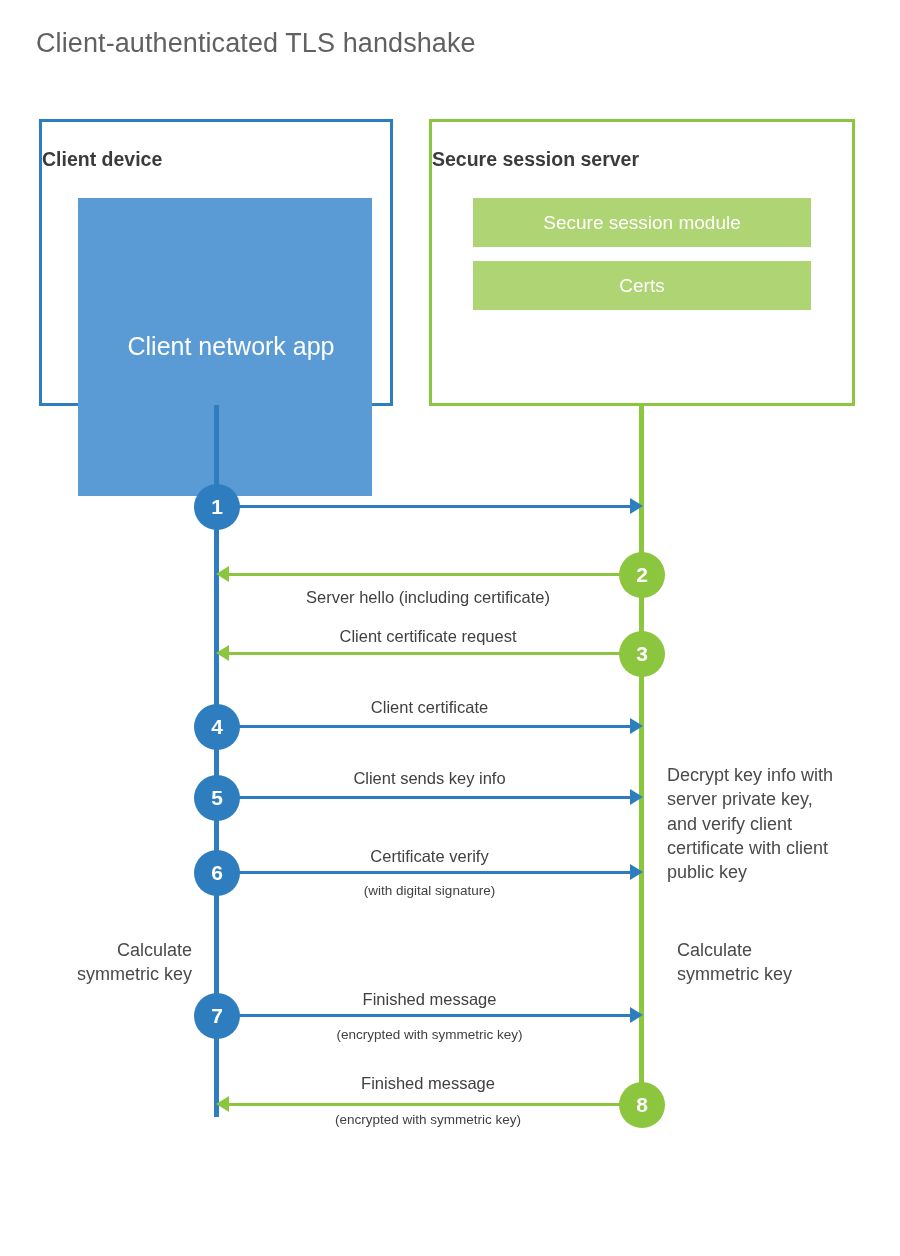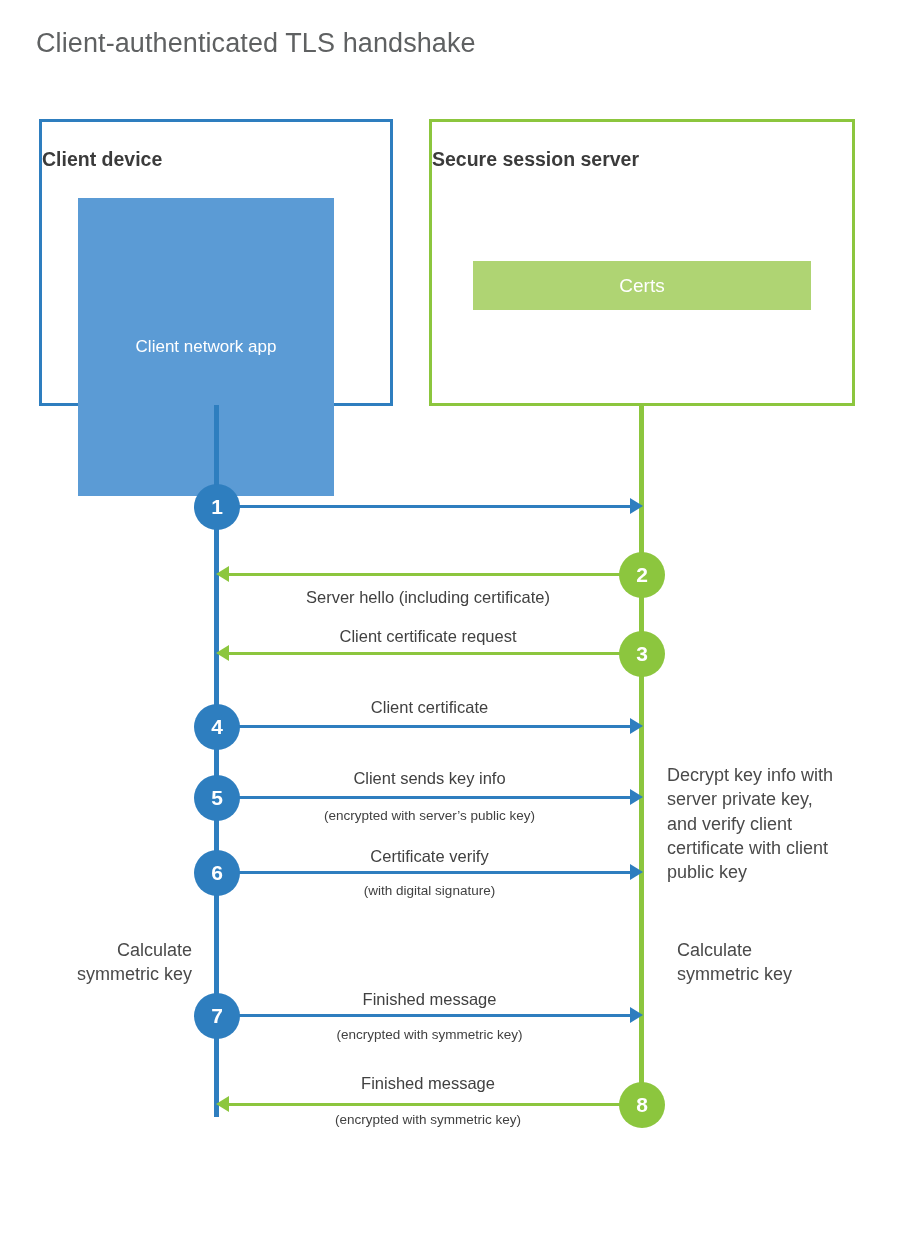--- a/index.html
+++ b/index.html
@@ -61,31 +61,32 @@
     font-size: 19.5px;
     font-weight: bold;
     color: #3b3b3b;
   }
 
   
   #client-app {
     position: absolute;
     left: 36px;
     top: 76px;
-    width: 256px;
+    width: 282px;
     height: 298px;
     background: #5b9bd5;
     display: flex;
     align-items: center;
     justify-content: center;
     text-align: center;
     color: #ffffff;
-    font-size: 17px;
+    font-size: 25px;
     font-weight: 300;
     line-height: 1.35;
+    padding-left: 12px;
   }
 
   
   .server-block {
     position: absolute;
     left: 41px;
     width: 338px;
     height: 49px;
     background: #afd473;
     display: flex;
@@ -186,20 +187,21 @@
 
   <div id="page-title">Client-authenticated TLS handshake</div>
 
   <div id="client-box" class="actor-box">
     <div class="actor-title">Client device</div>
     <div id="client-app">Client network app</div>
   </div>
 
   <div id="server-box" class="actor-box">
     <div class="actor-title">Secure session server</div>
+    <div class="server-block b0">Secure session module</div>
     <div class="server-block b1">Certs</div>
   </div>
 
   <div id="lifeline-client" class="lifeline"></div>
   <div id="lifeline-server" class="lifeline"></div>
 
   <div class="msg-line blue" style="left:217px; top:505px; width:415px;"></div>
   <div class="arrow-head right blue" style="left:630px; top:498px;"></div>
   <div class="step-badge blue" style="left:194px; top:484px;">1</div>
 
@@ -214,21 +216,20 @@
   <div class="step-badge green" style="left:619px; top:631px;">3</div>
 
   <div class="msg-line blue" style="left:217px; top:725px; width:415px;"></div>
   <div class="arrow-head right blue" style="left:630px; top:718px;"></div>
   <div class="msg-label" style="left:227px; top:698px; width:405px;">Client certificate</div>
   <div class="step-badge blue" style="left:194px; top:704px;">4</div>
 
   <div class="msg-line blue" style="left:217px; top:796px; width:415px;"></div>
   <div class="arrow-head right blue" style="left:630px; top:789px;"></div>
   <div class="msg-label" style="left:227px; top:769px; width:405px;">Client sends key info</div>
-  <div class="msg-sublabel" style="left:227px; top:808px; width:405px;">(encrypted with server’s public key)</div>
   <div class="step-badge blue" style="left:194px; top:775px;">5</div>
 
   <div class="msg-line blue" style="left:217px; top:871px; width:415px;"></div>
   <div class="arrow-head right blue" style="left:630px; top:864px;"></div>
   <div class="msg-label" style="left:227px; top:847px; width:405px;">Certificate verify</div>
   <div class="msg-sublabel" style="left:227px; top:883px; width:405px;">(with digital signature)</div>
   <div class="step-badge blue" style="left:194px; top:850px;">6</div>
 
   <div class="msg-line blue" style="left:217px; top:1014px; width:415px;"></div>
   <div class="arrow-head right blue" style="left:630px; top:1007px;"></div>

